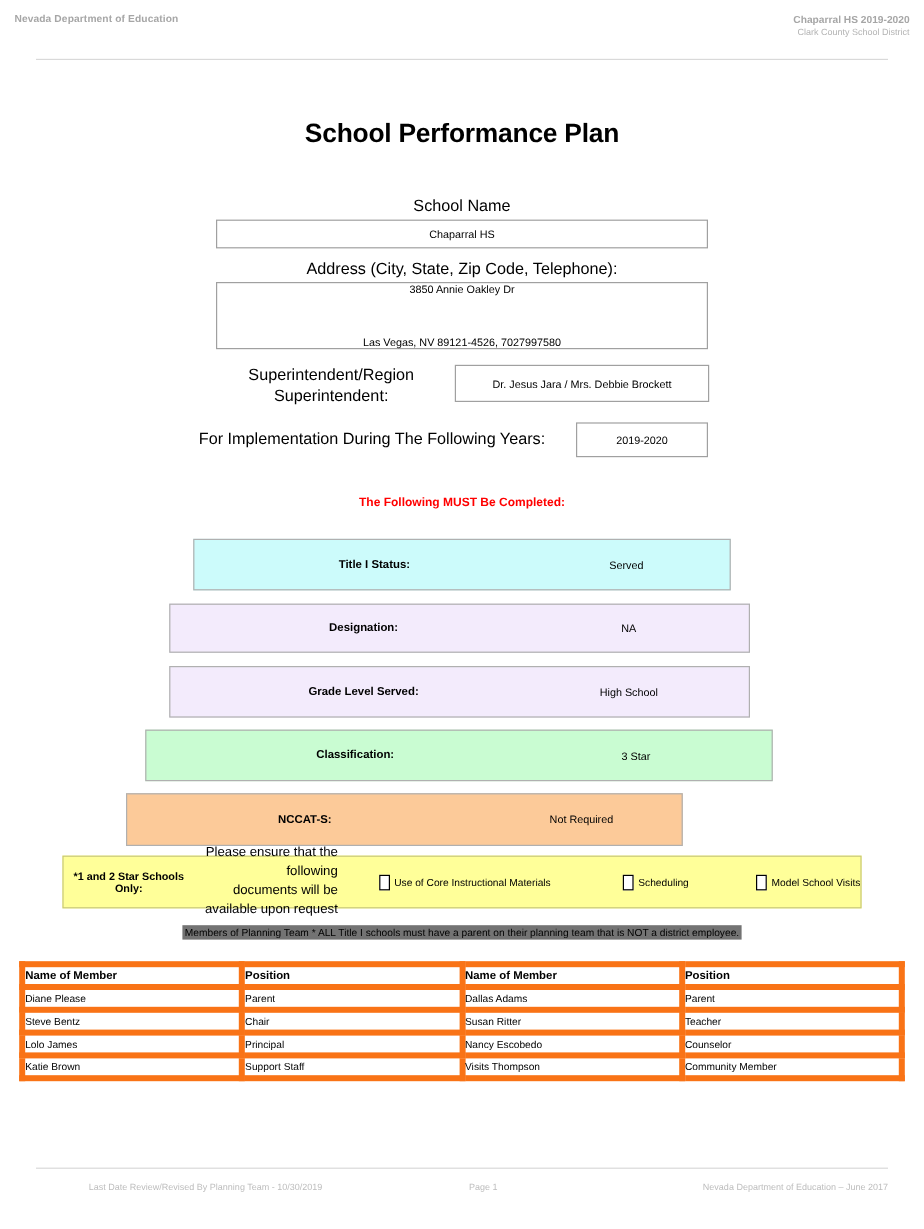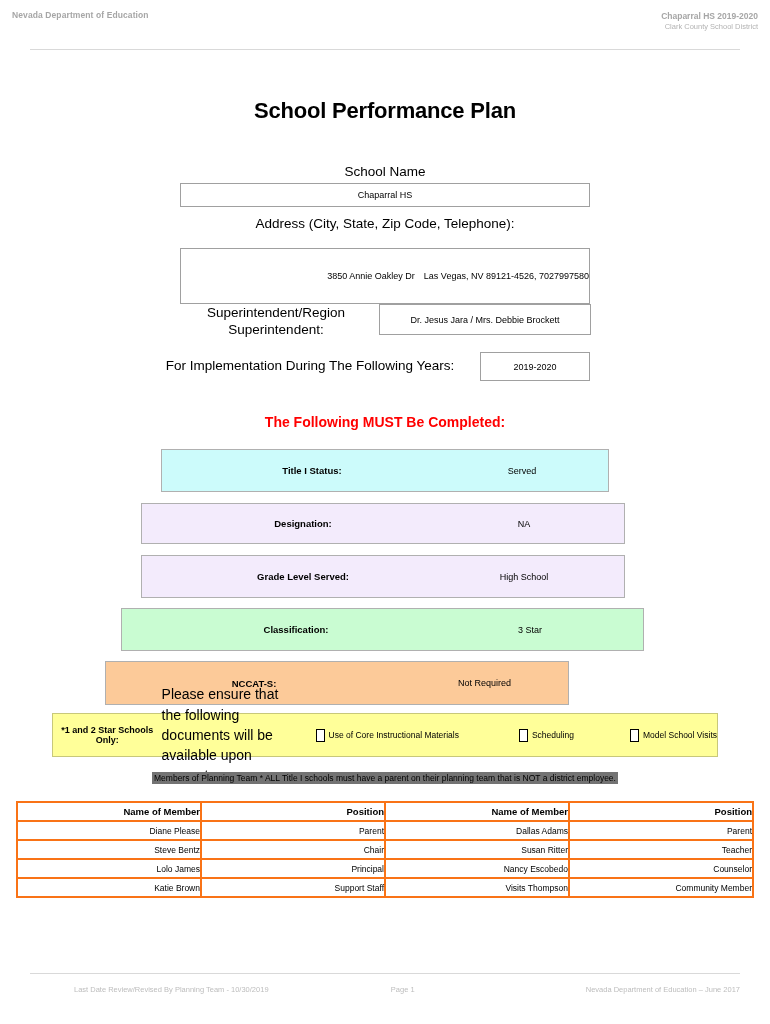--- a/index.html
+++ b/index.html
@@ -79,24 +79,24 @@
   .lbl-school-name { position: absolute; top: 164px; left: 0; right: 0; }
   .box-school-name {
     position: absolute;
     top: 183px; left: 180px;
     width: 410px; height: 24px;
   }
 
   .lbl-address { position: absolute; top: 216px; left: 0; right: 0; }
   .box-address {
     position: absolute;
-    top: 248px; left: 180px;
+    top: 235px; left: 180px;
     width: 410px; height: 56px;
-    flex-direction: row;
-    justify-content: flex-end;
+    flex-direction: column;
+    justify-content: space-between;
     gap: 9px;
   }
 
   .lbl-superintendent {
     position: absolute;
     top: 305px; left: 180px;
     width: 192px;
     text-align: center;
     line-height: 1.25;
   }
@@ -116,21 +116,21 @@
     position: absolute;
     top: 352px; left: 480px;
     width: 110px; height: 29px;
   }
 
   
   .must-complete {
     position: absolute;
     top: 414px; left: 0; right: 0;
     text-align: center;
-    font-size: 14px;
+    font-size: 10px;
     font-weight: bold;
     color: #ff0000;
   }
 
   
   .status-bar {
     position: absolute;
     border: 1.5px solid #b0b0b0;
     display: flex;
     align-items: center;
@@ -181,22 +181,22 @@
     align-items: center;
   }
   .star-band .sbl {
     width: 172px;
     text-align: center;
     font-size: 9px;
     font-weight: bold;
   }
   .star-band .ensure {
     width: 190px;
-    text-align: left;
-    font-size: 14px;
+    text-align: right;
+    font-size: 11px;
     line-height: 1.45;
   }
   .chk-group {
     display: flex;
     align-items: center;
     gap: 4px;
     font-size: 8.5px;
     white-space: nowrap;
     padding-left: 24px;
   }
@@ -225,22 +225,22 @@
   
   .members-table {
     position: absolute;
     top: 801px; left: 16px;
     width: 738px;
     border-collapse: collapse;
     table-layout: fixed;
   }
   .members-table th,
   .members-table td {
-    border: 2px solid #f97316;
-    text-align: right;
+    border: 5px solid #f97316;
+    text-align: left;
     height: 19px;
     padding: 0;
   }
   .members-table th {
     font-size: 9.5px;
     font-weight: bold;
   }
   .members-table td {
     font-size: 8.5px;
     font-weight: normal;

